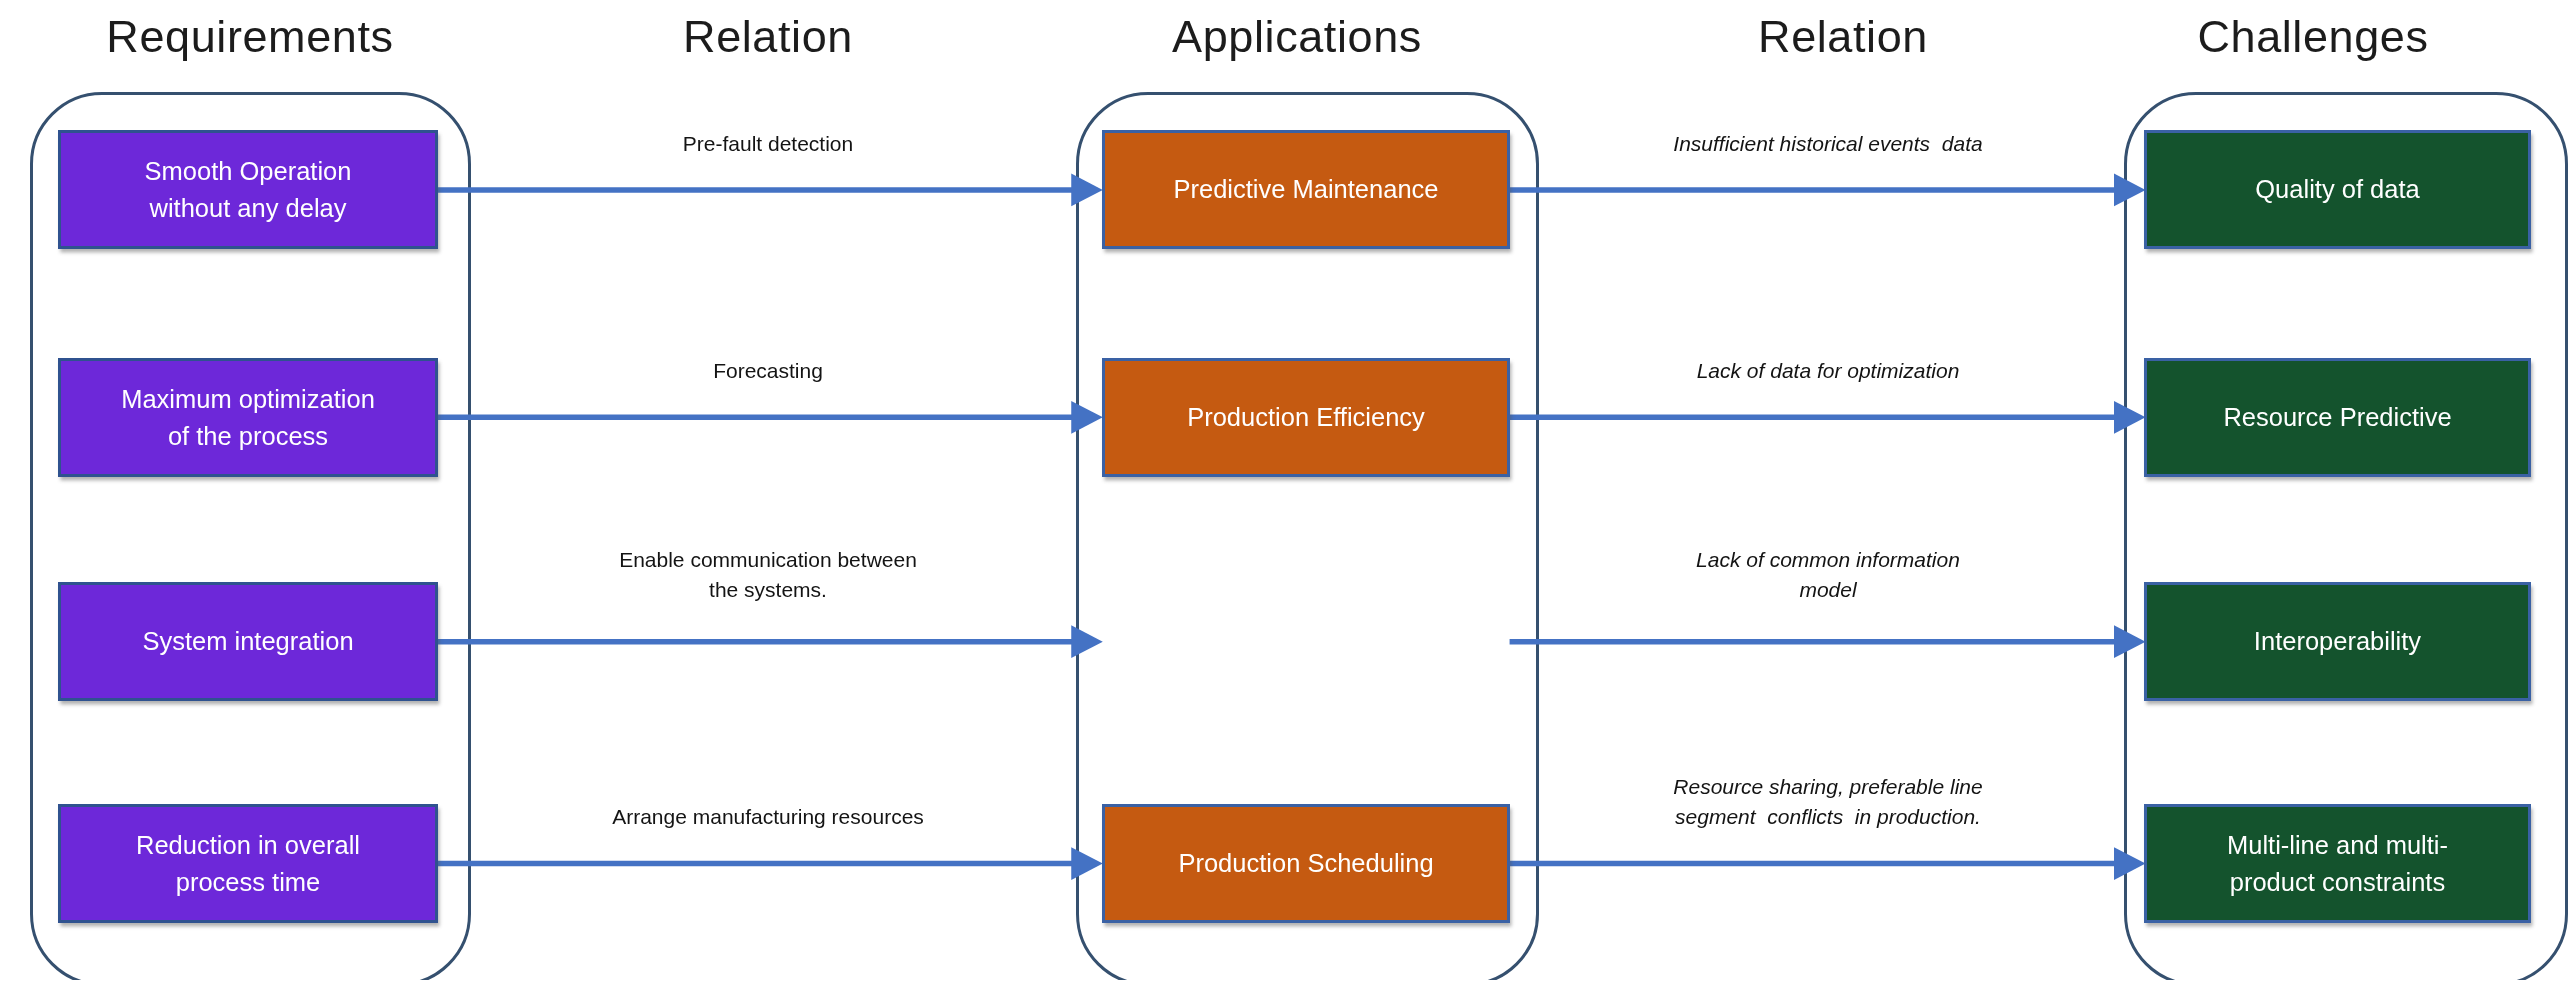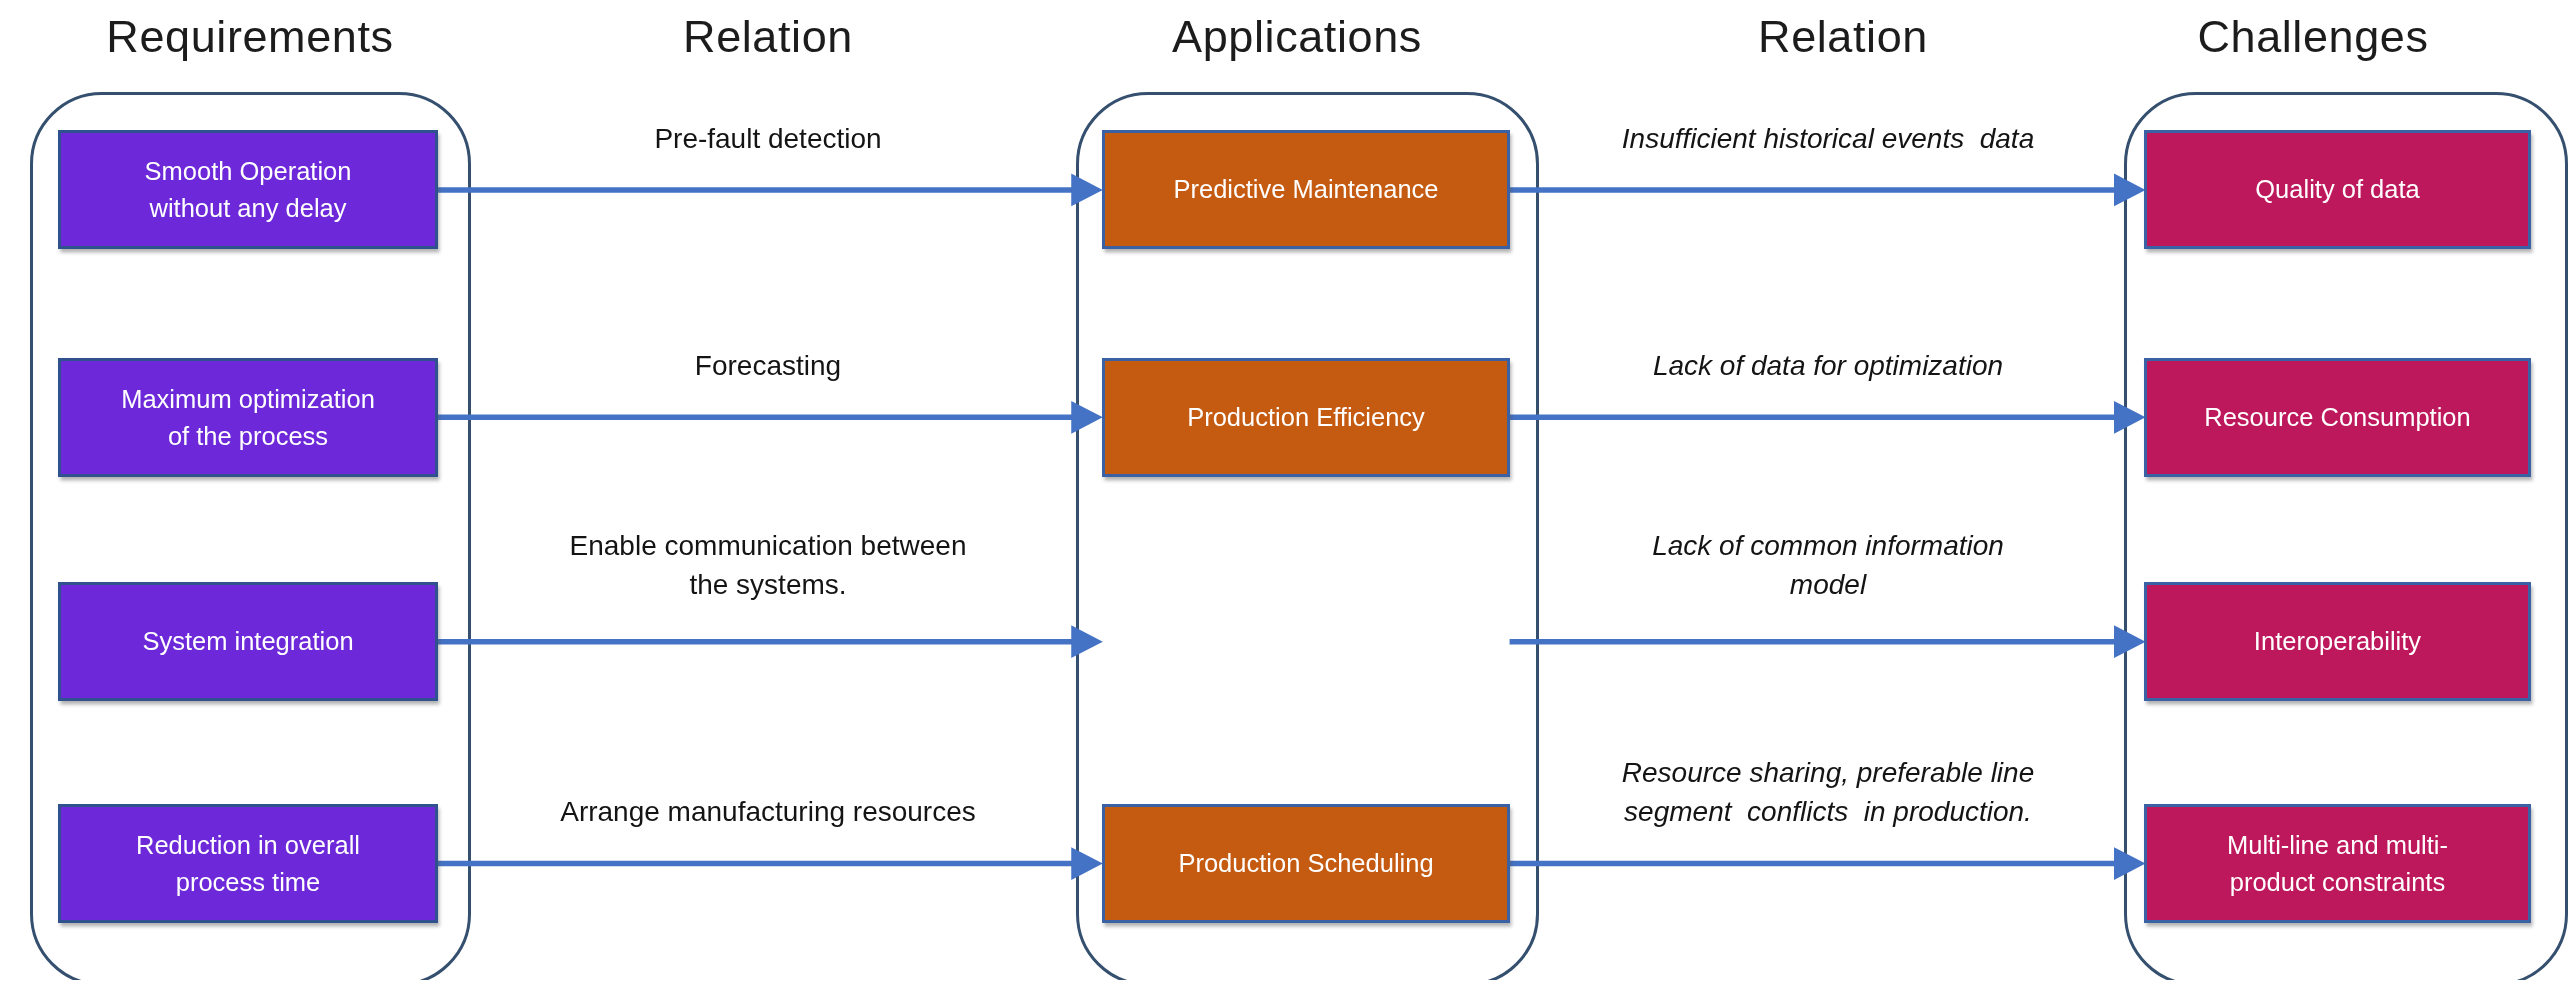--- a/index.html
+++ b/index.html
@@ -63,34 +63,34 @@
     background: #6d28d9;
     border: 3.6px solid #2F528F;
   }
   .node-orange {
     left: 1102px; width: 408px;
     background: #C55A11;
     border: 3.6px solid #3A61A4;
   }
   .node-green {
     left: 2144px; width: 387px;
-    background: #be185d;
+    background: #14532d;
     border: 3.6px solid #3A61A4;
   }
   .row-1 { top: 130px; }
   .row-2 { top: 358px; }
   .row-3 { top: 582px; }
   .row-4 { top: 804px; }
 
   
   .rel-label {
     position: absolute;
     transform: translateX(-50%);
     text-align: center;
-    font-size: 28px;
+    font-size: 21px;
     line-height: 1.42;
     color: #141414;
     white-space: pre-wrap;
   }
   .rel-left  { left: 768px; }
   .rel-right { left: 1828px; font-style: italic; }
   .rel-row-1 { bottom: 821px; }
   .rel-row-2 { bottom: 594px; }
   .rel-row-3 { bottom: 375px; }
   .rel-row-4 { bottom: 148px; }
@@ -159,21 +159,21 @@
 of the process</div>
   <div class="node node-blue row-3">System integration</div>
   <div class="node node-blue row-4">Reduction in overall
 process time</div>
 
   <div class="node node-orange row-1">Predictive Maintenance</div>
   <div class="node node-orange row-2">Production Efficiency</div>
   <div class="node node-orange row-4">Production Scheduling</div>
 
   <div class="node node-green row-1">Quality of data</div>
-  <div class="node node-green row-2">Resource Consumption</div>
+  <div class="node node-green row-2">Resource Predictive</div>
   <div class="node node-green row-3">Interoperability</div>
   <div class="node node-green row-4">Multi-line and multi-
 product constraints</div>
 
   <div class="rel-label rel-left rel-row-1">Pre-fault detection</div>
   <div class="rel-label rel-left rel-row-2">Forecasting</div>
   <div class="rel-label rel-left rel-row-3">Enable communication between
 the systems.</div>
   <div class="rel-label rel-left rel-row-4">Arrange manufacturing resources</div>
 

